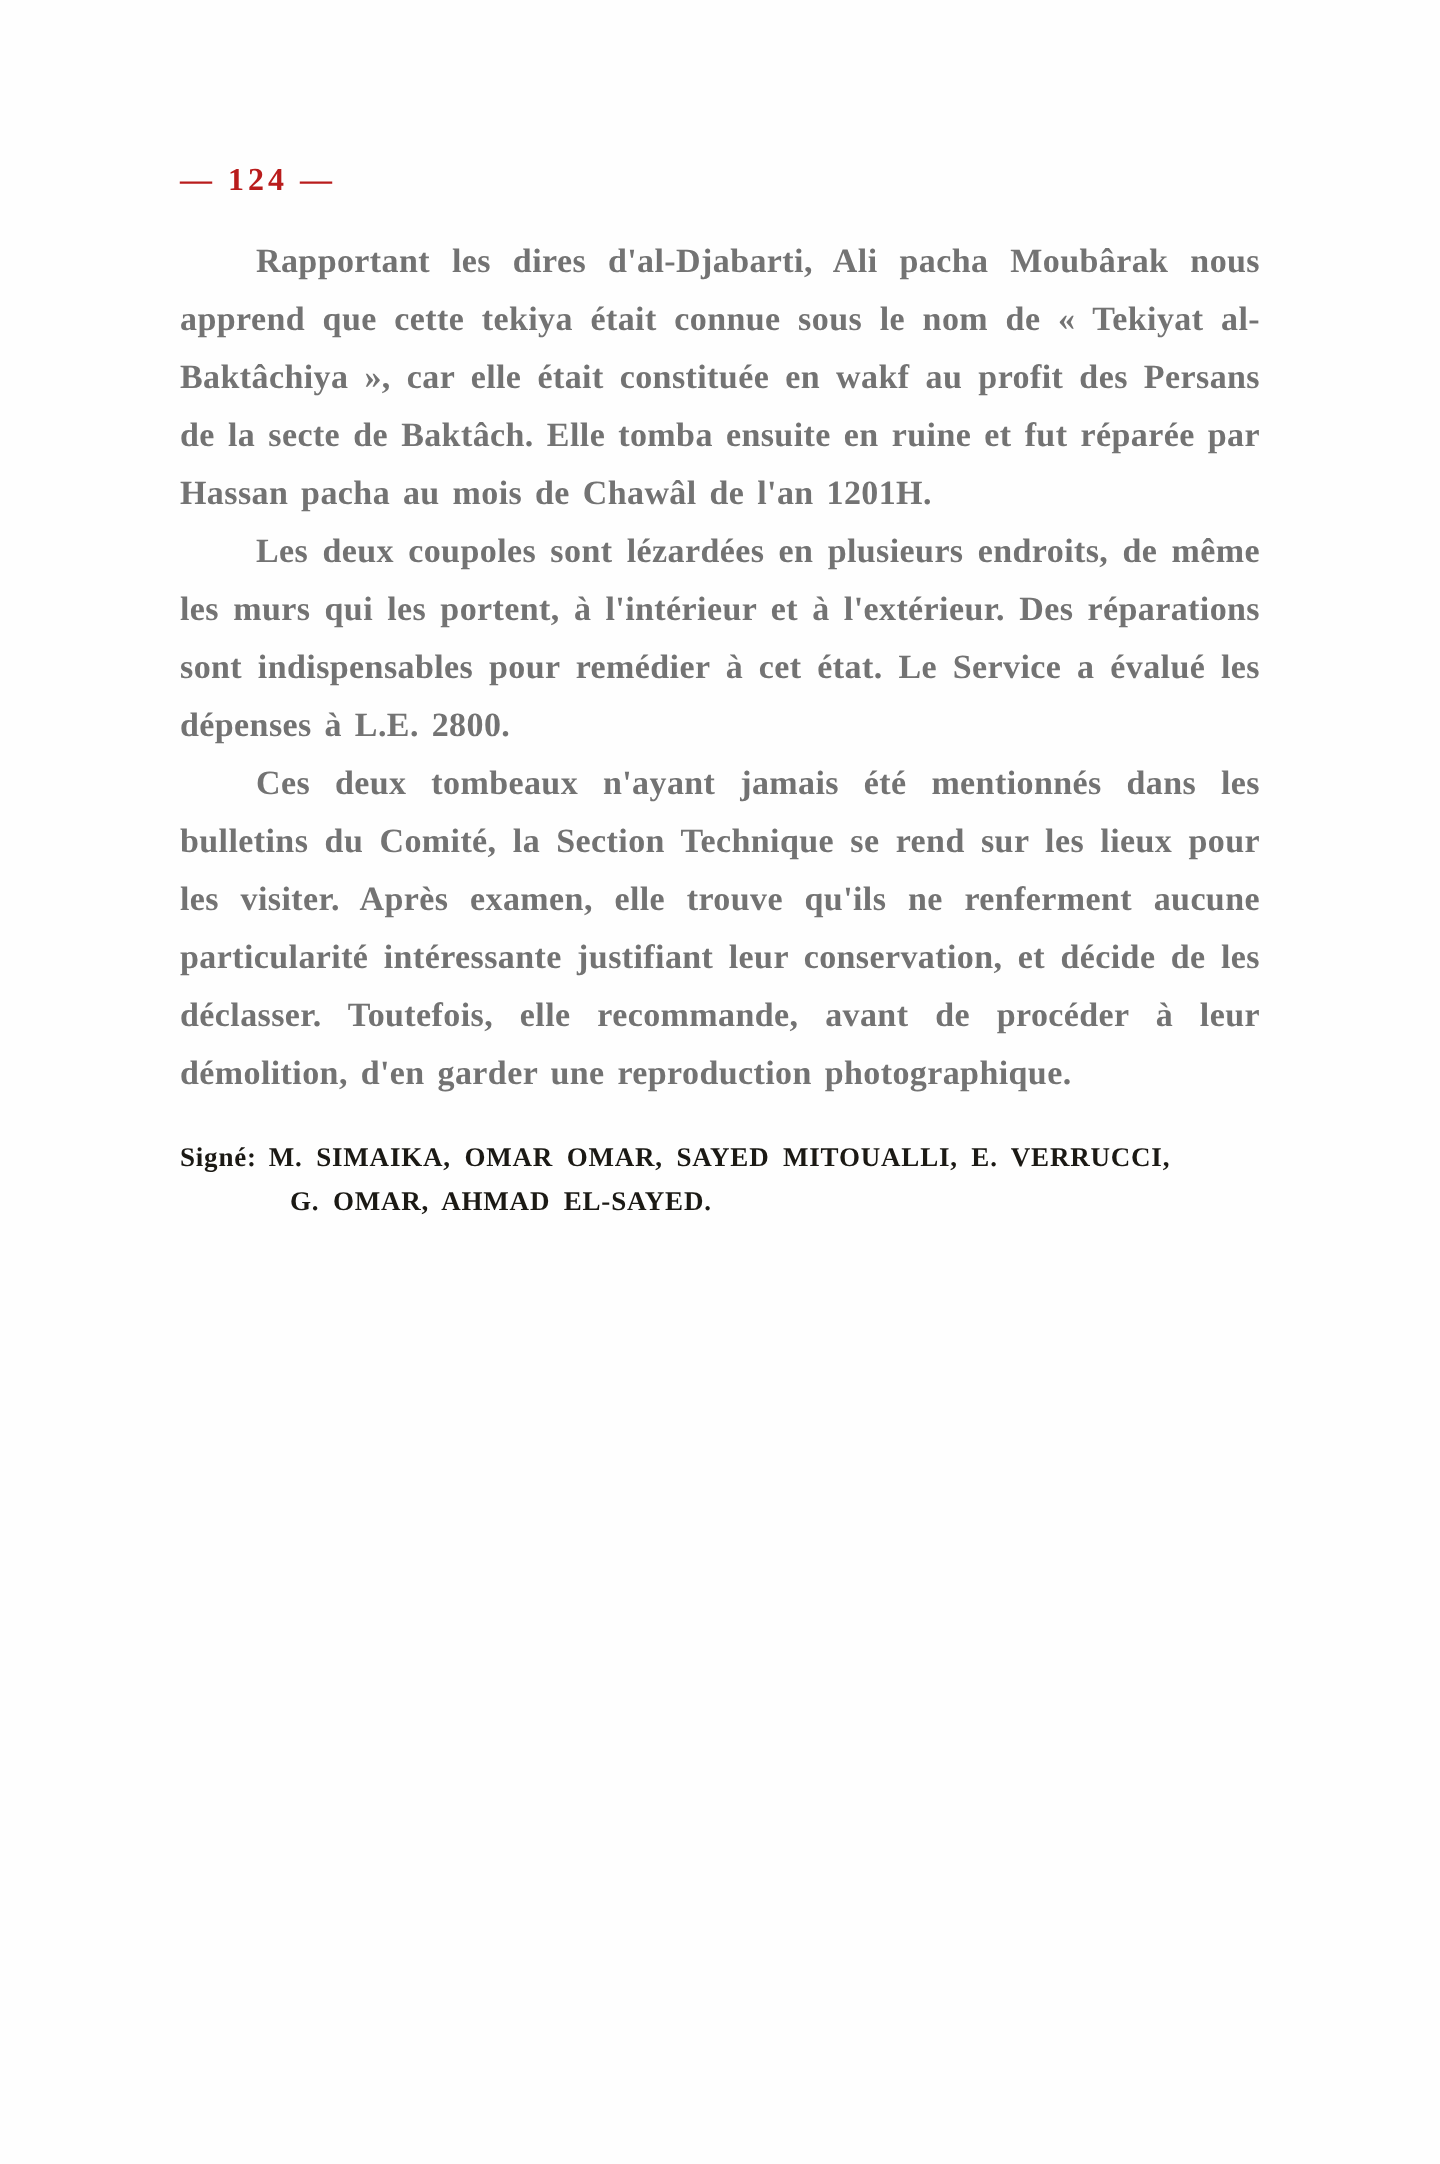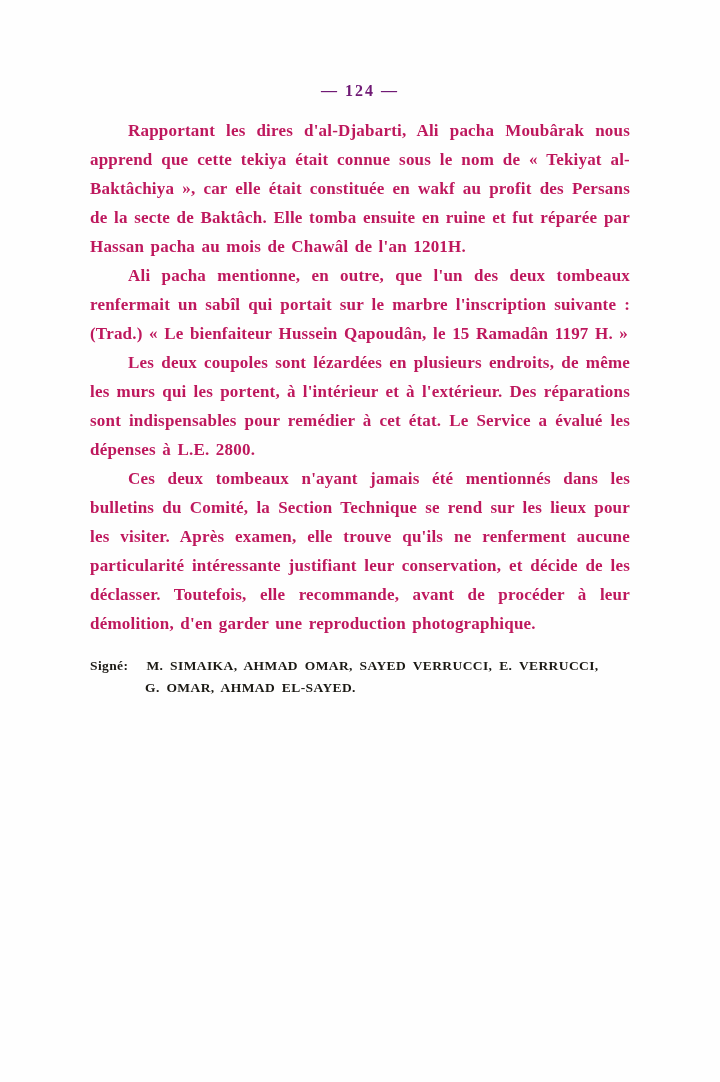--- a/index.html
+++ b/index.html
@@ -15,64 +15,63 @@
     color: #181614;
   }
   .page {
     box-sizing: border-box;
     width: 720px;
     height: 1082px;
     background: #fefefe;
     padding: 82px 90px 0 90px;
   }
   .page-number {
-    text-align: center;
+    text-align: left;
     font-size: 16px;
     font-weight: bold;
     letter-spacing: 2px;
     margin: 0 0 16px 0;
-    color: #701a75;
+    color: #b91c1c;
   }
   .body-text p {
     margin: 0;
     font-size: 17px;
     font-weight: bold;
     line-height: 29px;
     text-align: justify;
     text-indent: 38px;
     letter-spacing: 0.2px;
     word-spacing: 2px;
-    color: #be185d;
+    color: #737373;
   }
   .signature {
     margin-top: 17px;
     font-size: 13.5px;
     font-weight: bold;
     line-height: 22px;
     letter-spacing: 0.4px;
     word-spacing: 3px;
     padding-left: 55px;
     text-indent: -55px;
     color: #1b1914;
   }
   .signature .sig-label {
-    padding-right: 18px;
+    padding-right: 6px;
   }
 </style>
 </head>
 <body>
 
 <div class="page">
 
   <div class="page-number">— 124 —</div>
 
   <div class="body-text">
     <p>Rapportant les dires d'al-Djabarti, Ali pacha Moubârak nous apprend que cette tekiya était connue sous le nom de « Tekiyat al-Baktâchiya », car elle était constituée en wakf au profit des Persans de la secte de Baktâch. Elle tomba ensuite en ruine et fut réparée par Hassan pacha au mois de Chawâl de l'an 1201H.</p>
-    <p>Ali pacha mentionne, en outre, que l'un des deux tombeaux renfermait un sabîl qui portait sur le marbre l'inscription suivante : (Trad.) « Le bienfaiteur Hussein Qapoudân, le 15 Ramadân 1197 H. »</p>
     <p>Les deux coupoles sont lézardées en plusieurs endroits, de même les murs qui les portent, à l'intérieur et à l'extérieur. Des réparations sont indispensables pour remédier à cet état. Le Service a évalué les dépenses à L.E. 2800.</p>
     <p>Ces deux tombeaux n'ayant jamais été mentionnés dans les bulletins du Comité, la Section Technique se rend sur les lieux pour les visiter. Après examen, elle trouve qu'ils ne renferment aucune particularité intéressante justifiant leur conservation, et décide de les déclasser. Toutefois, elle recommande, avant de procéder à leur démolition, d'en garder une reproduction photographique.</p>
   </div>
 
   <div class="signature">
-    <span class="sig-label">Signé:</span><span class="sig-names"><span>M. SIMAIKA, AHMAD OMAR, SAYED VERRUCCI, E. VERRUCCI,</span><br><span>G. OMAR, AHMAD EL-SAYED.</span></span>
+    <span class="sig-label">Signé:</span><span class="sig-names"><span>M. SIMAIKA, OMAR OMAR, SAYED MITOUALLI, E. VERRUCCI,</span><br><span>G. OMAR, AHMAD EL-SAYED.</span></span>
   </div>
 
 </div>
 
 </body></html>

